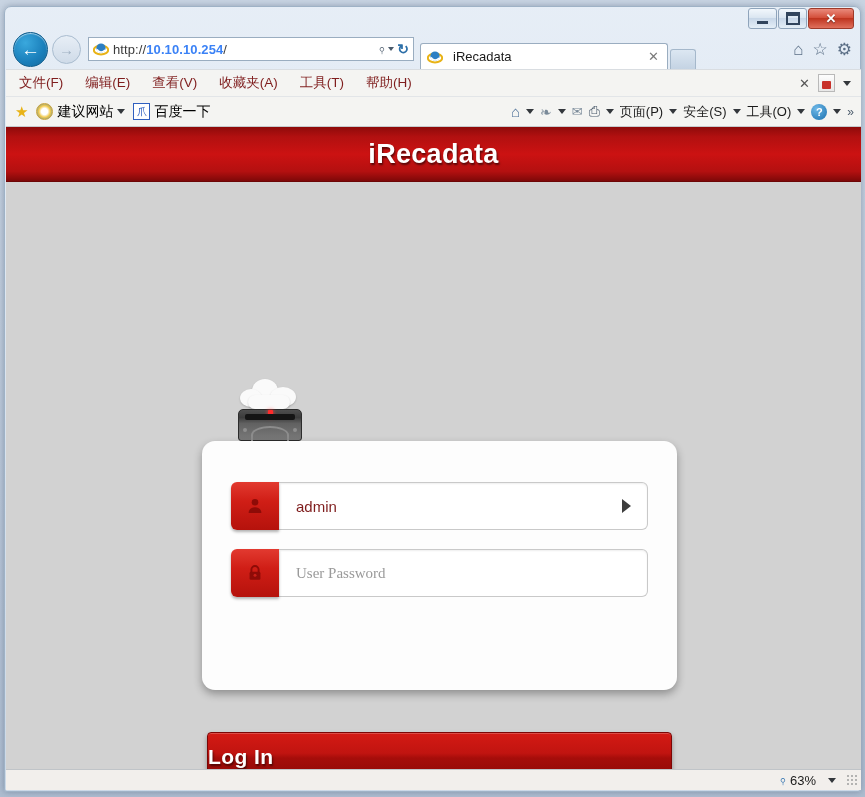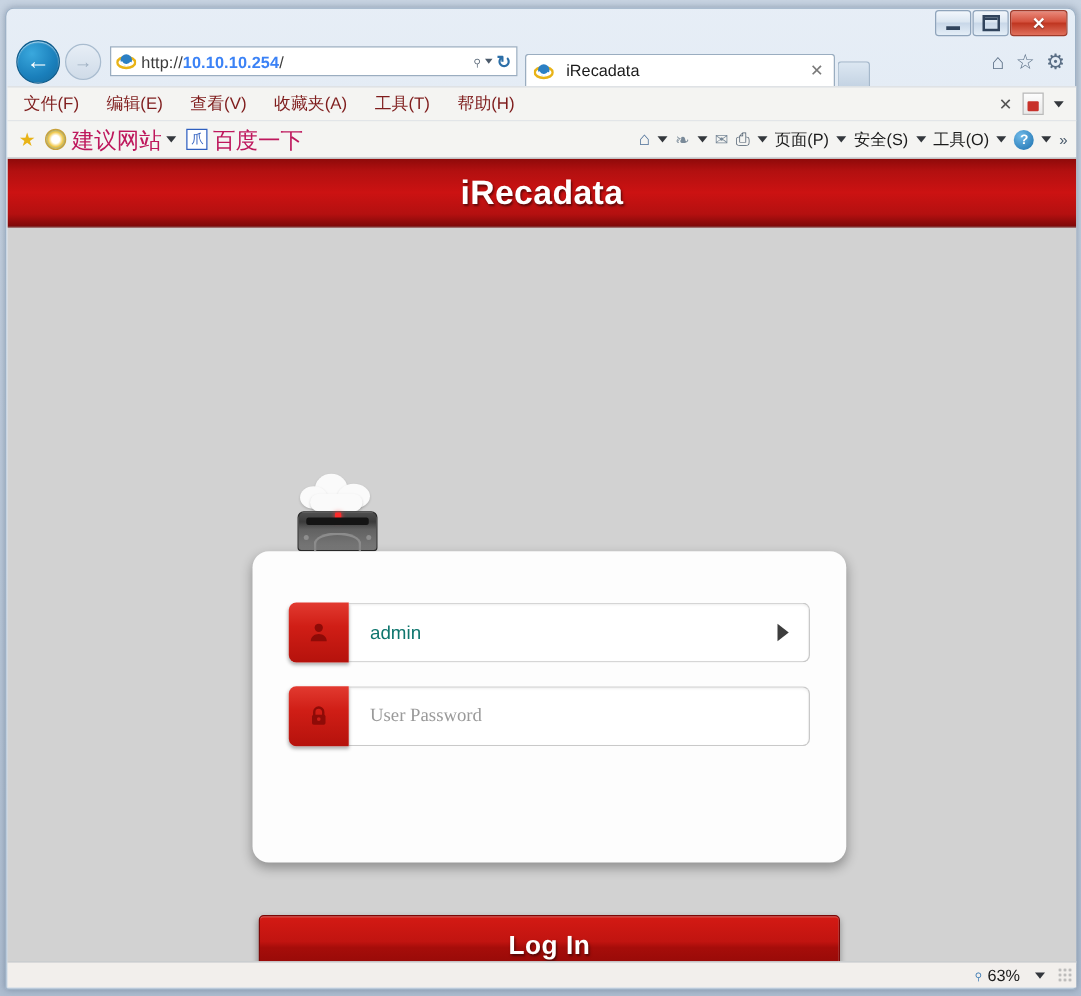--- a/index.html
+++ b/index.html
@@ -167,21 +167,21 @@
   .cmdbar {
     position: absolute; left: 1px; top: 89px;
     width: 855px; height: 30px;
     background: #f4f4f2;
     border-top: 1px solid #e2e5e8;
     display: flex; align-items: center;
     box-sizing: border-box;
   }
   .star-ico { color: #e8b317; font-size: 15px; margin-left: 9px; }
   .bm { display: flex; align-items: center; margin-left: 8px; gap: 4px; }
-  .bm-label { font-size: 18px; color: #be185d; white-space: nowrap; }
+  .bm-label { font-size: 14px; color: #000000; white-space: nowrap; }
   .caret { width:0;height:0;border-left:4px solid transparent;border-right:4px solid transparent;border-top:5px solid #33373c;}
   .ie-mini {
     width: 15px; height: 15px;
     background: radial-gradient(circle at 50% 50%, #ffffff 30%, #f2c94c 55%, #2b7fc4 100%);
     border-radius: 50%;
     border: 1px solid #c8a13a;
   }
   .baidu-ico {
     width: 15px; height: 15px;
     background: #fff; border: 1px solid #2f5fbf;
@@ -295,38 +295,38 @@
   .fld {
     flex: 1;
     background: #ffffff;
     border: 1px solid #c9c9c9;
     border-left: none;
     border-radius: 0 6px 6px 0;
     display: flex; align-items: center;
     box-shadow: inset 0 1px 2px rgba(0,0,0,.07);
     box-sizing: border-box;
   }
-  .fld-value { font-size: 15px; color: #0f766e; margin-left: 17px; flex: 1; }
+  .fld-value { font-size: 15px; color: #7f1d1d; margin-left: 17px; flex: 1; }
   .fld-value.placeholder { color: #9a9a9a; font-family: Liberation Serif, serif; }
   .fld-arrow {
     width: 0; height: 0;
     border-top: 7px solid transparent;
     border-bottom: 7px solid transparent;
     border-left: 9px solid #3d3d3d;
     margin-right: 16px;
   }
 
   .login-btn {
     position: absolute; left: 201px; top: 605px;
     width: 465px; height: 50px;
     background: linear-gradient(180deg,#d41a14 0%, #c11410 42%, #a60d0a 52%, #8c0806 100%);
     border-radius: 4px;
     border: 1px solid #7c0605;
     box-shadow: 0 3px 5px rgba(0,0,0,.35), inset 0 1px 0 rgba(255,255,255,.22);
-    display: flex; align-items: center; justify-content: center;
+    display: flex; align-items: center; justify-content: flex-start;
     box-sizing: border-box;
   }
   .login-label {
     color: #ffffff; font-size: 21px; font-weight: bold;
     letter-spacing: .4px;
     text-shadow: 1px 2px 2px rgba(0,0,0,.5);
   }
 
   
   .statusbar {

